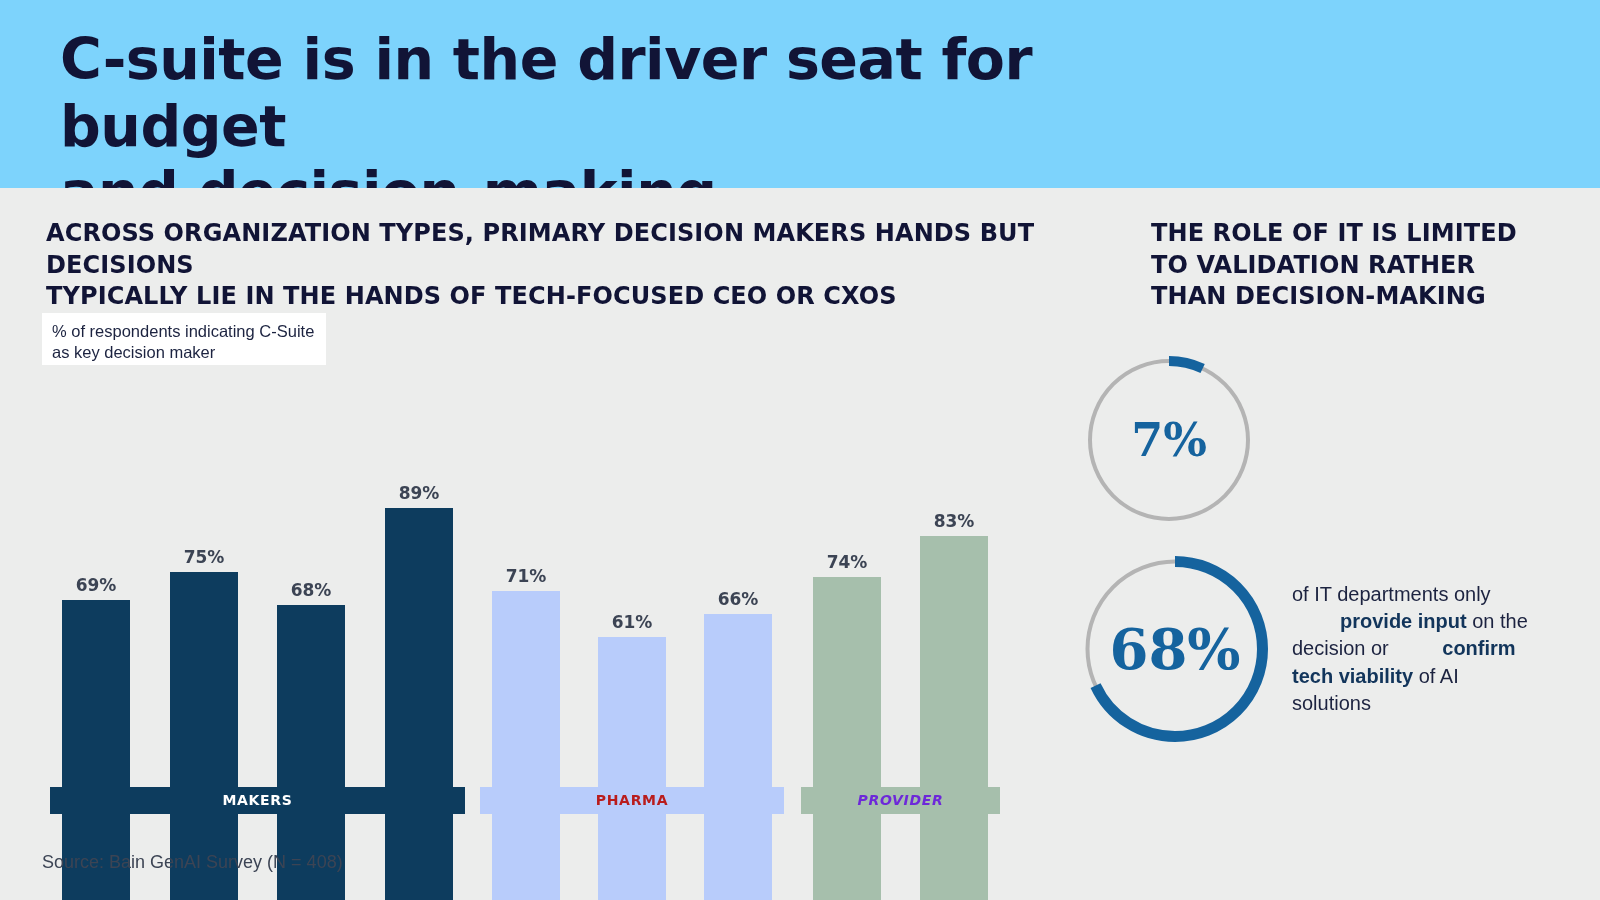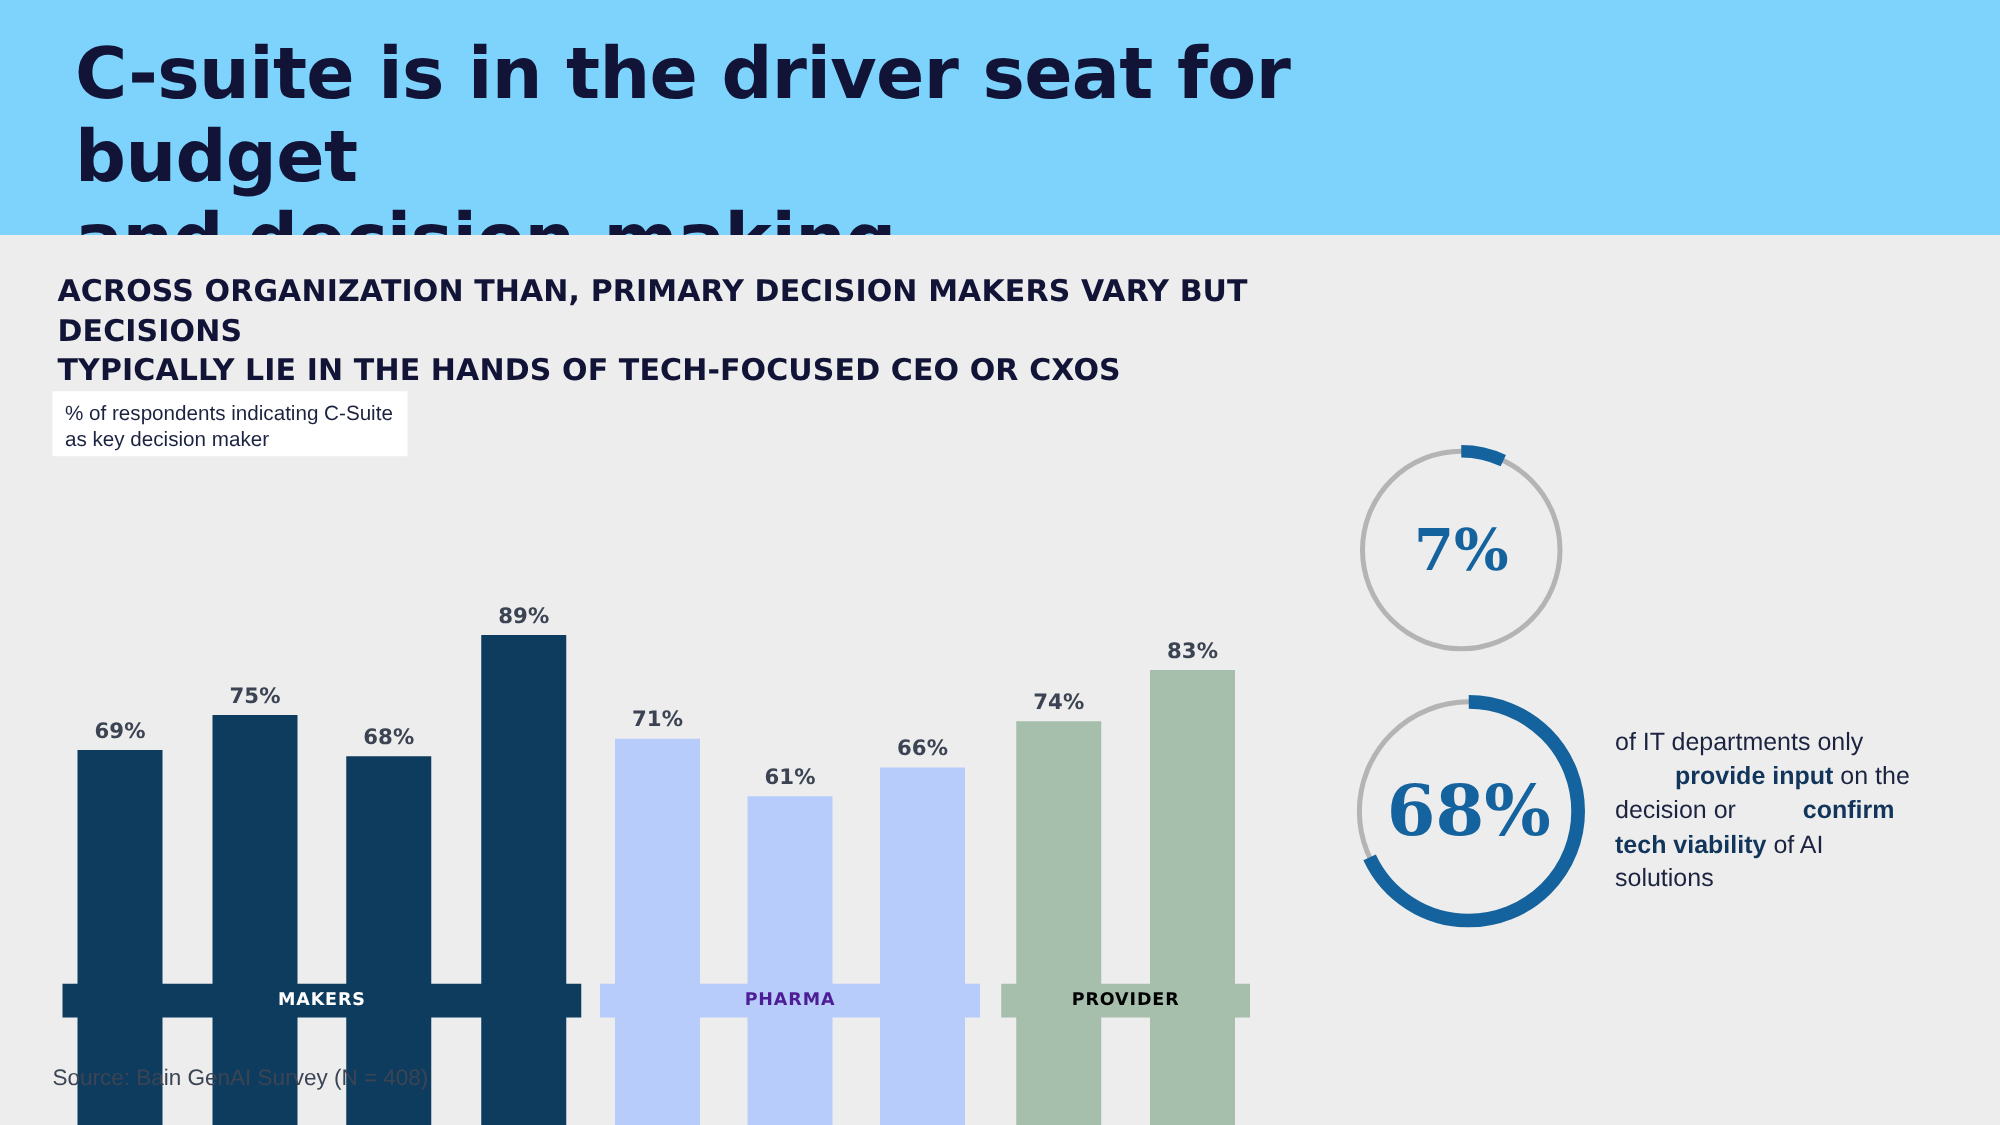--- a/index.html
+++ b/index.html
@@ -186,21 +186,21 @@
 
 <div class="page">
 
   <div class="header">
     <div class="title">C-suite is in the driver seat for budget
 and decision-making</div>
   </div>
 
   <div class="body-area">
 
-    <div class="left-heading">ACROSS ORGANIZATION THAN, PRIMARY DECISION MAKERS VARY BUT DECISIONS
+    <div class="left-heading">ACROSS ORGANIZATION TYPES, PRIMARY DECISION MAKERS HANDS BUT DECISIONS
 TYPICALLY LIE IN THE HANDS OF TECH-FOCUSED CEO OR CXOS</div>
 
     <div class="legend-box">
       <div class="legend-text">% of respondents indicating C-Suite as key decision maker</div>
     </div>
 
     <div class="chart">
       <div class="plot" id="plot">
 
       <div class="bar-wrap" style="left: 20px; height: 317px;">
@@ -237,26 +237,29 @@
           </div>
           <div class="bar-wrap" style="left: 878px; height: 381px;">
             <div class="bar" style="height: 381px; background: rgb(166, 191, 172);"></div>
             <div class="bar-value">83%</div>
           </div>
         </div>
     </div>
 
     <div id="bands">
         <div class="band" style="left: 50px; top: 599px; width: 415px; background: rgb(13, 60, 94); color: rgb(255, 255, 255);">MAKERS</div>
-        <div class="band" style="left: 480px; top: 599px; width: 304px; background: rgb(184, 204, 251); color: #4c1d95;">PHARMA</div>
-        <div class="band" style="left: 801px; top: 599px; width: 199px; background: rgb(166, 191, 172); color: #000000;">PROVIDER</div>
+        <div class="band" style="left: 480px; top: 599px; width: 304px; background: rgb(184, 204, 251); color: #b91c1c;">PHARMA</div>
+        <div class="band" style="left: 801px; top: 599px; width: 199px; background: rgb(166, 191, 172); color: #6d28d9; font-style: italic;">PROVIDER</div>
       </div>
 
     <div class="source">Source: Bain GenAI Survey (N = 408)</div>
 
+    <div class="right-heading">THE ROLE OF IT IS LIMITED
+TO VALIDATION RATHER
+THAN DECISION-MAKING</div>
 
     <div id="stats">
         <div class="stat-block" style="left: 1085px; top: 168px;">
           <div class="donut" style="width: 168px; height: 168px;"><svg width="168" height="168" viewBox="0 0 168 168">
               <circle cx="84" cy="84" r="79" fill="none" stroke="#b4b4b4" stroke-width="4"></circle>
               <circle cx="84" cy="84" r="79" fill="none" stroke="#15639e" stroke-width="10" stroke-dasharray="34.74601474870312 496.37163926718733" transform="rotate(-90 84 84)"></circle>
             </svg><div class="donut-label" style="font-size: 46px;">7%</div></div>
         </div>
         <div class="stat-block" style="left: 1082px; top: 368px;">
           <div class="donut" style="width: 186px; height: 186px;"><svg width="186" height="186" viewBox="0 0 186 186">

